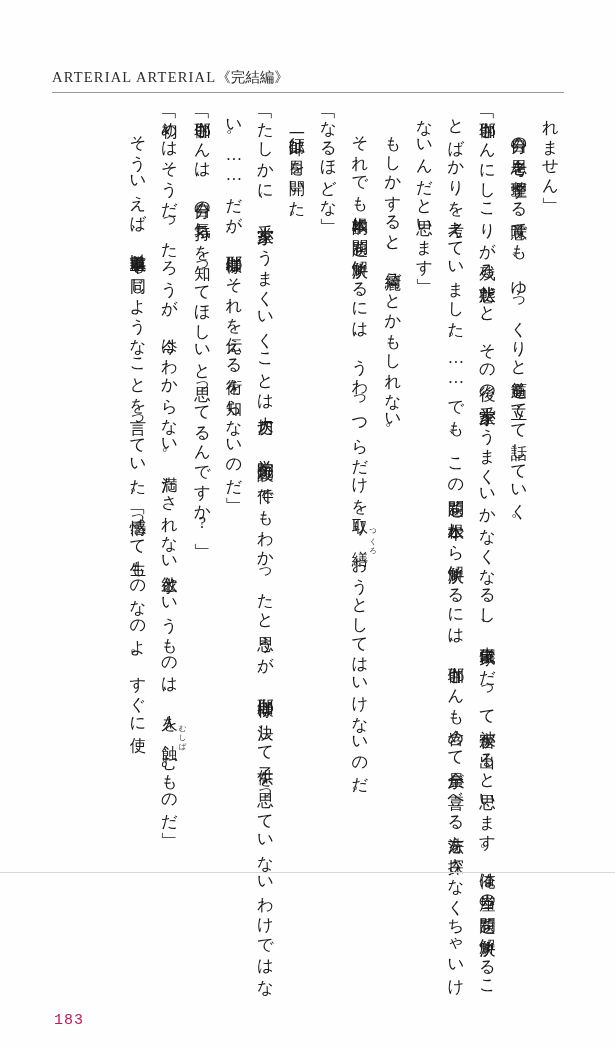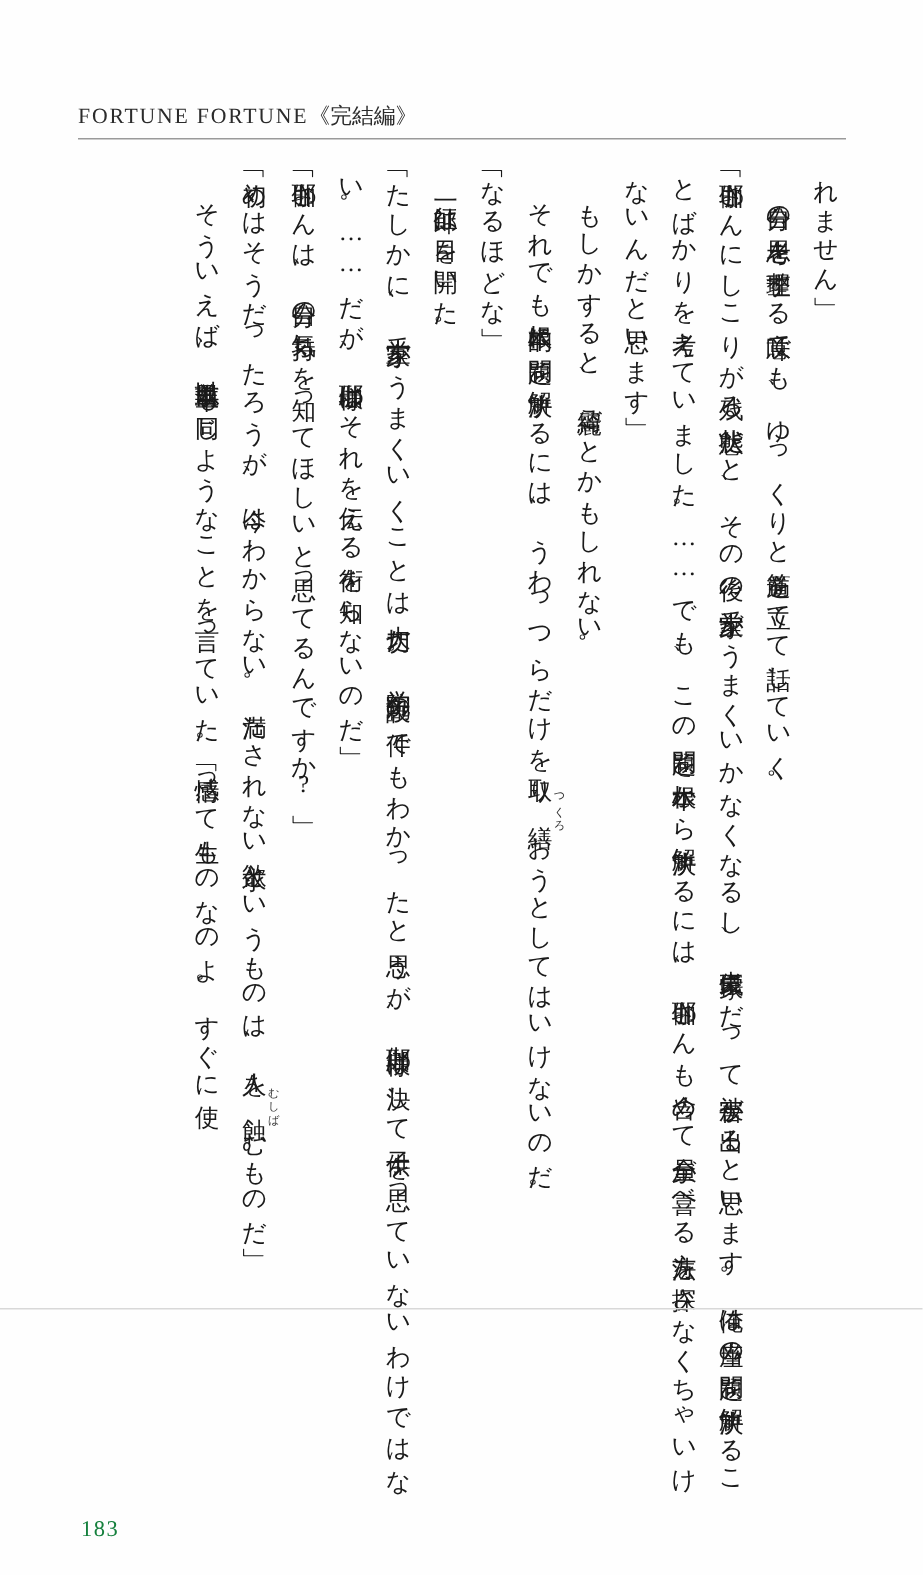--- a/index.html
+++ b/index.html
@@ -83,31 +83,31 @@
     font-size: 7.5px;
     letter-spacing: 0.5px;
     color: #333;
   }
   .page-number {
     position: absolute;
     left: 54px;
     top: 1012px;
     font-size: 15px;
     letter-spacing: 1px;
-    color: #15803d;
-    font-family: Liberation Serif, serif;
+    color: #be185d;
+    font-family: Liberation Mono, monospace;
   }
 </style>
 </head>
 <body>
 
 <div class="page">
 
   <div class="header">
-    <span class="series">FORTUNE FORTUNE</span><span class="subtitle">《完結編》</span>
+    <span class="series">ARTERIAL ARTERIAL</span><span class="subtitle">《完結編》</span>
   </div>
   <div class="header-rule"></div>
 
   <div class="body-text">
     <p>れません」</p>
     <p class="indent">自分の思考を整理する意味でも、ゆっくりと筋道を立てて話していく。</p>
     <p>「伽耶さんにしこりが残る状態だと、その後の千堂家がうまくいかなくなるし、東儀家にだって被害が出ると思います。俺は当座の問題を解決することばかりを考えていました。……でも、この問題を根本から解決するには、伽耶さんも含めて全員が喜べる方法を探さなくちゃいけないんだと思います」</p>
     <p class="indent">もしかすると、綺麗ごとかもしれない。</p>
     <p class="indent">それでも根本的に問題を解決するには、うわっつらだけを取り<ruby><span>繕</span><rt>つくろ</rt></ruby>おうとしてはいけないのだ。</p>
     <p>「なるほどな」</p>

